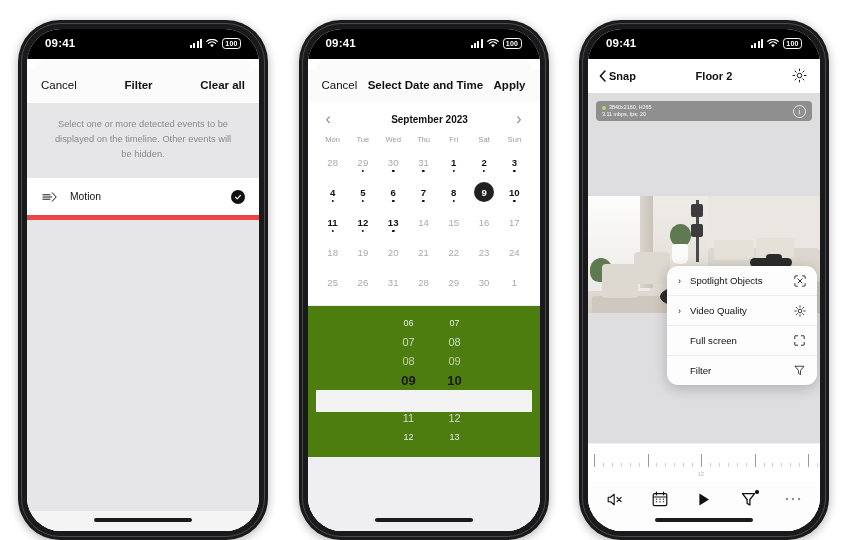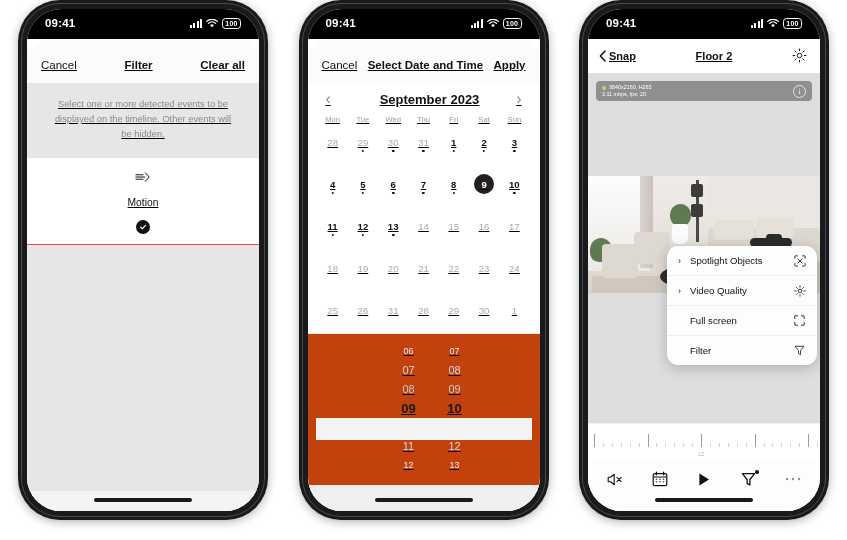--- a/index.html
+++ b/index.html
@@ -7,23 +7,22 @@
     width: 847px; height: 540px;
     background: #ffffff;
     font-family: "Liberation Sans", sans-serif;
     overflow: hidden;
   }
   .stage {
     position: relative;
     width: 847px; height: 540px;
     display: flex;
     justify-content: space-between;
-    align-items: flex-start;
+    align-items: flex-end;
     padding: 0 18px;
-    text-decoration: underline;
   }
 
   
   .phone {
     position: relative;
     width: 250px; height: 520px;
     background: #1a1a1c;
     border-radius: 42px;
     padding: 9px;
     box-shadow: 0 2px 10px rgba(0,0,0,.30);
@@ -105,21 +104,21 @@
     text-align:center;
     padding:14px 24px 16px 24px;
   }
   .filter-list { background:#fff; }
   .filter-row {
     display:flex; align-items:center;
     padding: 10px 14px;
     border-bottom: 1px solid #eaeaec;
     gap: 12px;
   }
-  .filter-row:last-child{ border-bottom:1px solid #ef4444;flex-direction:column; }
+  .filter-row:last-child{ border-bottom:5px solid #ef4444; }
   .fr-icon { width:17px; height:17px; flex:0 0 17px; display:flex; align-items:center; justify-content:center; }
   .fr-label { flex:1; font-size:10.3px; color:#111; }
   .radio-off {
     width:13px;height:13px;border-radius:50%;
     border:1.4px solid #c2c2c6;
   }
   .radio-on {
     width:14px;height:14px;border-radius:50%;
     background:#111; display:flex;align-items:center;justify-content:center;
   }
@@ -140,30 +139,30 @@
   .home-ind-wrap { background:#f4f4f5; display:flex; justify-content:center; padding: 7px 0 9px 0; }
   .home-ind { width: 98px; height: 4px; border-radius: 3px; background:#1a1a1c; }
 
   
   .p2-body { background:#fff; height: calc(100% - 30px); display:flex; flex-direction:column; }
   .month-head {
     display:flex; align-items:center; justify-content:space-between;
     padding: 8px 18px 6px 18px;
     background:#fff;
   }
-  .month-title { font-size:13px; font-weight:bold; color:#111;margin-left:12px; }
+  .month-title { font-size:10px; font-weight:bold; color:#111;margin-left:12px; }
   .chev { color:#8d8d92; font-size:16px; line-height:16px; font-weight:300; cursor:pointer; }
   .dow {
     display:grid; grid-template-columns: repeat(7,1fr);
     padding: 2px 10px 5px 10px;
     font-size: 7.6px; color:#9a9a9f; text-align:center;
   }
   .cal-grid {
     display:grid; grid-template-columns: repeat(7,1fr);
-    row-gap: 16px;
+    row-gap: 4px;
     padding: 0 10px 8px 10px;
   }
   .cell {
     position:relative; height:26px;
     display:flex; flex-direction:column; align-items:center; justify-content:center;
     font-size: 9.6px;
     color:#a9a9ae;
     cursor:pointer;
   }
   .cell.active { color:#111; font-weight:bold; }
@@ -174,21 +173,21 @@
   .cell.sel .num {
     width:20px;height:20px;border-radius:50%;
     background:#231f20; color:#fff; font-weight:bold;
     display:flex;align-items:center;justify-content:center;
   }
   .cal-sep { height:1px; background:#ececee; margin: 2px 0 0 0; }
 
   .time-wrap {
     position:relative;
     padding: 8px 0 10px 16px;
-    background:#c2410c;
+    background:#4d7c0f;
     display:flex; justify-content:center;
     overflow:hidden;
   }
   .time-col { width: 46px; text-align:center; }
   .time-col .t {
     height: 19px; line-height:19px;
     font-size: 11px; color:#c9c9cd;
   }
   .time-col .t.f0 { color:#ececed; font-size:9px; }
   .time-col .t.f1 { color:#d6d6da; }

